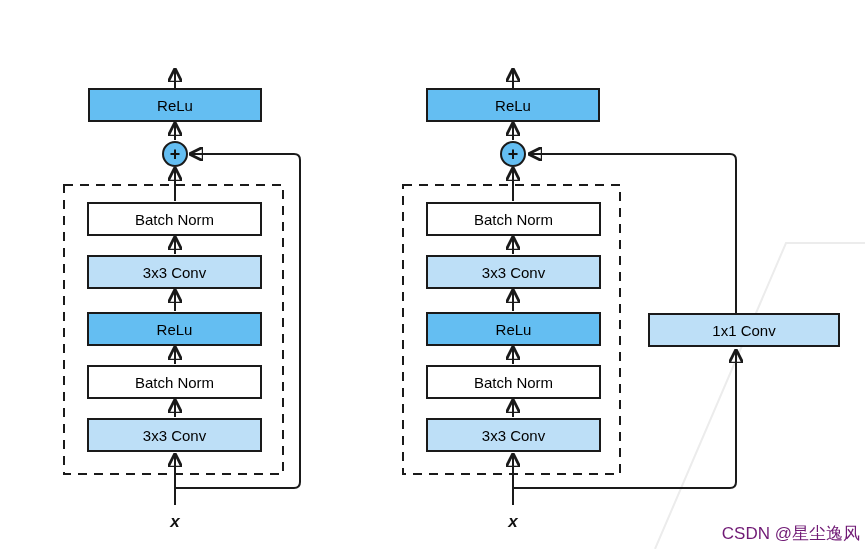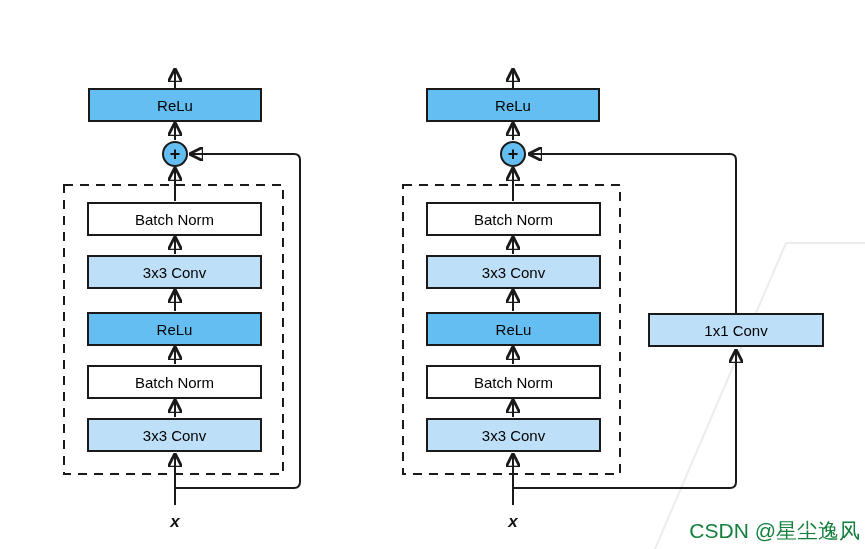--- a/index.html
+++ b/index.html
@@ -31,21 +31,21 @@
     display: flex; align-items: center; justify-content: center;
     font-size: 18px; font-weight: 700; color: #111111; line-height: 1;
     padding-bottom: 1px;
   }
   .xlabel {
     position: absolute; width: 24px; text-align: center;
     font-size: 17px; font-weight: 700; font-style: italic; color: #111111;
   }
   .watermark {
     position: absolute; right: 5px; bottom: 4px;
-    font-size: 21px; color: #15803d; white-space: nowrap;
+    font-size: 17px; color: #701a75; white-space: nowrap;
   }
 </style>
 </head>
 <body>
 
 <div class="canvas">
 
 
   <svg class="wires" viewBox="0 0 865 549" xmlns="http://www.w3.org/2000/svg">
     <defs>
@@ -93,18 +93,18 @@
   <div class="node" style="left: 87px; top: 418px; width: 175px; background: rgb(189, 223, 247);">3x3 Conv</div>
   <div class="xlabel" style="left:163px; top:512px;">x</div>
 
   <div class="node" style="left: 426px; top: 88px; width: 174px; background: rgb(100, 190, 242);">ReLu</div>
   <div class="plus" style="left: 500px; top: 141px; background: rgb(100, 190, 242);">+</div>
   <div class="node" style="left: 426px; top: 202px; width: 175px; background: rgb(255, 255, 255);">Batch Norm</div>
   <div class="node" style="left: 426px; top: 255px; width: 175px; background: rgb(189, 223, 247);">3x3 Conv</div>
   <div class="node" style="left: 426px; top: 312px; width: 175px; background: rgb(100, 190, 242);">ReLu</div>
   <div class="node" style="left: 426px; top: 365px; width: 175px; background: rgb(255, 255, 255);">Batch Norm</div>
   <div class="node" style="left: 426px; top: 418px; width: 175px; background: rgb(189, 223, 247);">3x3 Conv</div>
-  <div class="node" style="left: 648px; top: 313px; width: 176px; background: rgb(189, 223, 247);">1x1 Conv</div>
+  <div class="node" style="left: 648px; top: 313px; width: 192px; background: rgb(189, 223, 247);">1x1 Conv</div>
   <div class="xlabel" style="left:501px; top:512px;">x</div>
 
   <div class="watermark">CSDN @星尘逸风</div>
 
 </div>
 
 </body></html>

